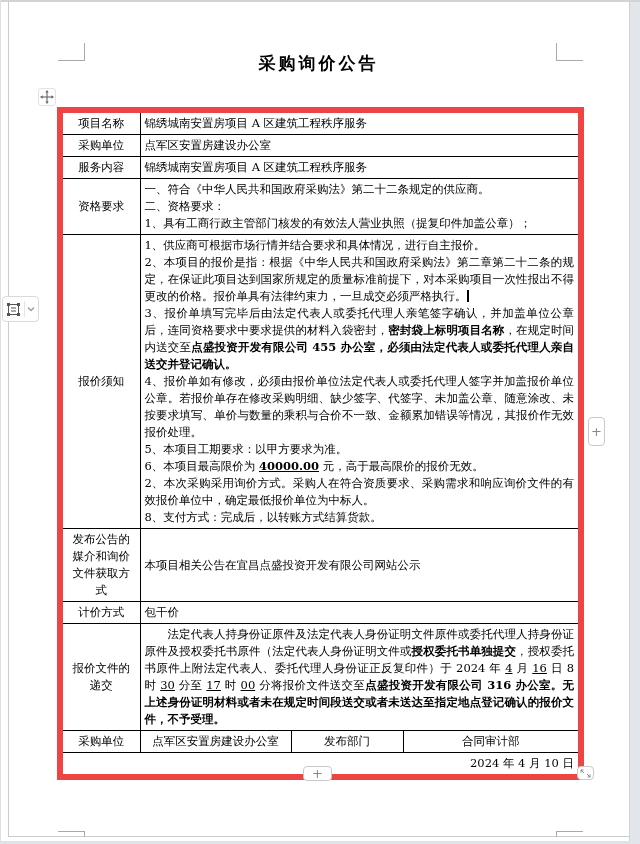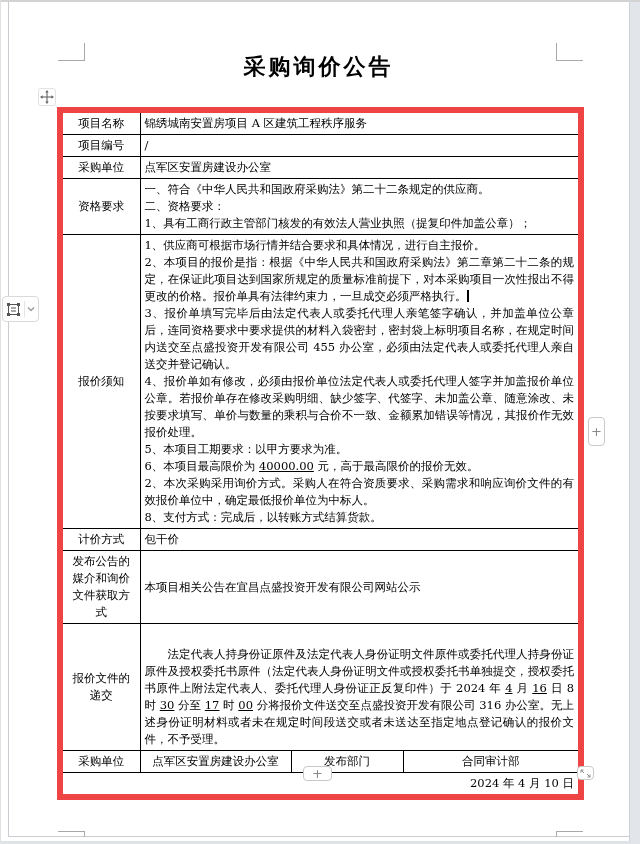--- a/index.html
+++ b/index.html
@@ -20,44 +20,44 @@
   
   .mark{position:absolute;}
   .mark.tl{left:58px;top:43px;width:26px;height:17px;border-right:1px solid #a9a9a9;border-bottom:1px solid #a9a9a9;}
   .mark.tr{left:556px;top:43px;width:26px;height:17px;border-left:1px solid #a9a9a9;border-bottom:1px solid #a9a9a9;}
   .mark.bl{left:58px;top:831px;width:26px;height:5px;border-right:1px solid #a9a9a9;border-top:1px solid #a9a9a9;}
   .mark.br{left:556px;top:831px;width:26px;height:5px;border-left:1px solid #a9a9a9;border-top:1px solid #a9a9a9;}
 
   
   .title{
     position:absolute;left:57px;top:52px;width:523px;margin:0;
-    text-align:center;font-size:22px;font-weight:bold;letter-spacing:3px;
+    text-align:center;font-size:17px;font-weight:bold;letter-spacing:3px;
   }
 
   
   table.doc{
     position:absolute;left:57px;top:107px;width:523px;
     border-collapse:collapse;table-layout:fixed;
     border:6px solid #ef4444;
     font-size:11.5px;line-height:17px;
   }
   table.doc td{border:1px solid #000;padding:2px 4px;vertical-align:middle;}
   td.lbl{text-align:center;padding:2px 2px;}
   td.val{text-align:left;}
   td.ctr{text-align:center;}
   .h22{height:17px;}
   .hqual{height:51px;}
   .hnotice{height:265px;margin-left:24px;}
   .hann{height:47px;}
   .hsub{height:87px;}
   .hdate{height:10px;margin-top:31px;}
   .para{text-align:justify;}
-  .b{font-weight:normal;}
+  .b{font-weight:bold;}
   .u{text-decoration:underline;}
-  .indent{text-indent:23px;margin-top:20px;}
+  .indent{text-indent:23px;}
   .cursor{display:inline-block;width:2px;height:12px;background:#000;vertical-align:-2px;}
   td.date-cell{text-align:right;padding-right:5px;}
 
   
   .float-btn{
     position:absolute;left:2px;top:296px;width:37px;height:26px;
     background:#fff;border:1px solid #dadada;border-radius:4px;
     display:flex;align-items:center;justify-content:space-between;
     padding:0 3px;box-sizing:border-box;cursor:pointer;
   }
@@ -133,26 +133,26 @@
       <col style="width:151px">
       <col style="width:112px">
       <col style="width:178px">
     </colgroup>
   <tbody>
       <tr>
     <td class="lbl h22">项目名称</td>
     <td class="val" colspan="3">锦绣城南安置房项目 A 区建筑工程秩序服务</td>
   </tr>
   <tr>
-    <td class="lbl h22">项目编号</td>
-    <td class="val" colspan="3">/</td>
-  </tr>
-  <tr>
     <td class="lbl h22">采购单位</td>
     <td class="val" colspan="3">点军区安置房建设办公室</td>
+  </tr>
+  <tr>
+    <td class="lbl h22">服务内容</td>
+    <td class="val" colspan="3">锦绣城南安置房项目 A 区建筑工程秩序服务</td>
   </tr>
   <tr>
     <td class="lbl hqual">资格要求</td>
     <td class="val" colspan="3">
           <div class="para">一、符合《中华人民共和国政府采购法》第二十二条规定的供应商。</div>
           <div class="para">二、资格要求：</div>
           <div class="para">1、具有工商行政主管部门核发的有效法人营业执照（提复印件加盖公章）；</div>
         </td>
   </tr>
   <tr>
@@ -162,26 +162,26 @@
           <div class="para"><span>2、本项目的报价是指：根据《中华人民共和国政府采购法》第二章第二十二条的规定，在保证此项目达到国家所规定的质量标准前提下，对本采购项目一次性报出不得更改的价格。报价单具有法律约束力，一旦成交必须严格执行。</span><span class="cursor"></span></div>
           <div class="para"><span>3、报价单填写完毕后由法定代表人或委托代理人亲笔签字确认，并加盖单位公章后，连同资格要求中要求提供的材料入袋密封，</span><span class="b">密封袋上标明项目名称</span><span>，在规定时间内送交至</span><span class="b">点盛投资开发有限公司 455 办公室，必须由法定代表人或委托代理人亲自送交并登记确认。</span></div>
           <div class="para"><span>4、报价单如有修改，必须由报价单位法定代表人或委托代理人签字并加盖报价单位公章。若报价单存在修改采购明细、缺少签字、代签字、未加盖公章、随意涂改、未按要求填写、单价与数量的乘积与合价不一致、金额累加错误等情况，其报价作无效报价处理。</span></div>
           <div class="para"><span>5、本项目工期要求：以甲方要求为准。</span></div>
           <div class="para"><span>6、本项目最高限价为 </span><span class="b u">40000.00</span><span> 元，高于最高限价的报价无效。</span></div>
           <div class="para"><span>2、本次采购采用询价方式。采购人在符合资质要求、采购需求和响应询价文件的有效报价单位中，确定最低报价单位为中标人。</span></div>
           <div class="para"><span>8、支付方式：完成后，以转账方式结算货款。</span></div>
         </td>
   </tr>
   <tr>
+    <td class="lbl hann">发布公告的媒介和询价文件获取方式</td>
+    <td class="val" colspan="3">本项目相关公告在宜昌点盛投资开发有限公司网站公示</td>
+  </tr>
+  <tr>
     <td class="lbl h22">计价方式</td>
     <td class="val" colspan="3">包干价</td>
-  </tr>
-  <tr>
-    <td class="lbl hann">发布公告的媒介和询价文件获取方式</td>
-    <td class="val" colspan="3">本项目相关公告在宜昌点盛投资开发有限公司网站公示</td>
   </tr>
   <tr>
     <td class="lbl hsub">报价文件的递交</td>
     <td class="val" colspan="3">
       <div class="para indent"><span>法定代表人持身份证原件及法定代表人身份证明文件原件或委托代理人持身份证原件及授权委托书原件（法定代表人身份证明文件或</span><span class="b">授权委托书单独提交</span><span>，授权委托书原件上附法定代表人、委托代理人身份证正反复印件）于 2024 年 </span><span class="u">4</span><span> 月 </span><span class="u">16</span><span> 日 8 时 </span><span class="u">30</span><span> 分至 </span><span class="u">17</span><span> 时 </span><span class="u">00</span><span> 分将报价文件送交至</span><span class="b">点盛投资开发有限公司 316 办公室。无上述身份证明材料或者未在规定时间段送交或者未送达至指定地点登记确认的报价文件，不予受理。</span></div>
     </td>
   </tr>
   <tr>
     <td class="lbl h22">采购单位</td>
     <td class="ctr">点军区安置房建设办公室</td>

